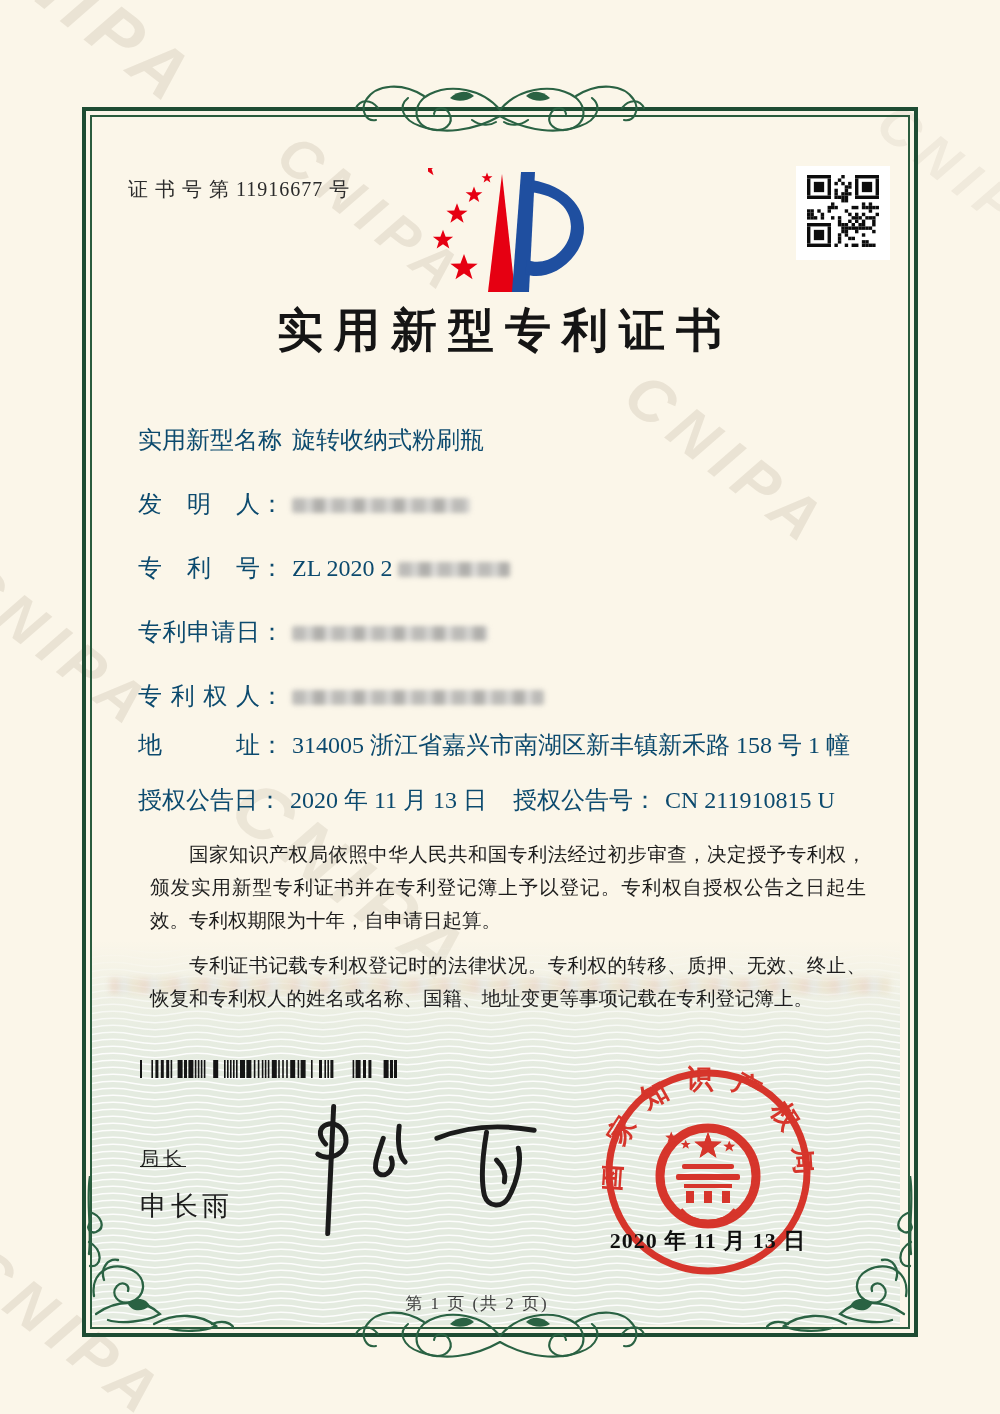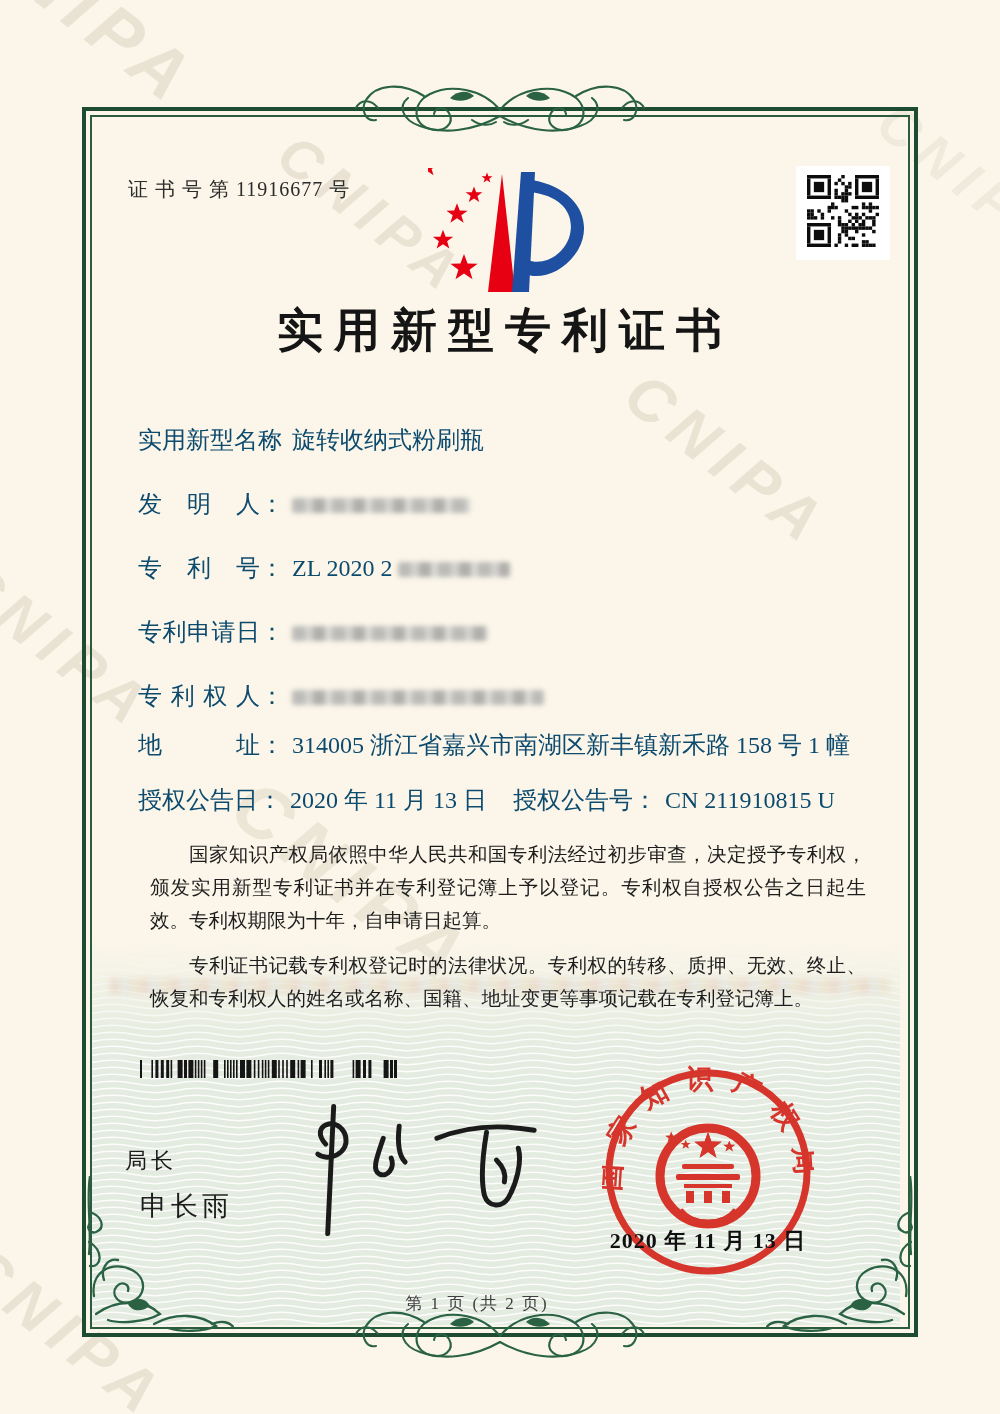--- a/index.html
+++ b/index.html
@@ -40,21 +40,21 @@
      background:repeating-linear-gradient(90deg,#a8a8a8 0 13px,#c6c6c6 13px 21px,#989898 21px 33px,#d0d0d0 33px 40px);}
   .grant-no{position:absolute;left:375px;top:0;}
 
   
   .body-text{position:absolute;left:138px;top:826px;width:740px;font-size:19.5px;line-height:33px;color:#1d1d1d;
      text-align:justify;}
   .body-text p{margin:12px;text-indent:2em;}
 
   
   .barcode{position:absolute;left:140px;top:1060px;}
-  .director{position:absolute;left:125px;top:1146px;font-size:22px;color:#1c1c1c;letter-spacing:4px;}
+  .director{position:absolute;left:140px;top:1146px;font-size:19px;color:#1c1c1c;letter-spacing:4px;text-decoration:underline;}
   .director-name{position:absolute;left:140px;top:1188px;font-size:27px;color:#1c1c1c;letter-spacing:4px;text-align:right;}
   .signature{position:absolute;left:288px;top:1096px;}
   .seal{position:absolute;left:602px;top:1064px;width:212px;height:216px;}
   .seal-date{position:absolute;left:602px;top:1226px;width:212px;text-align:center;font-size:22px;color:#101010;
      letter-spacing:1px;font-weight:600;}
   .page-num{position:absolute;left:0;top:1292px;width:954px;text-align:center;font-size:17px;color:#404040;letter-spacing:2px;}
   .note-box{position:absolute;left:384px;top:1341px;width:192px;height:37px;background:#fffdf6;
      display:flex;align-items:center;justify-content:center;font-size:18px;color:#1d1d1d;letter-spacing:2px;}
 
   .flourish{position:absolute;pointer-events:none;}

